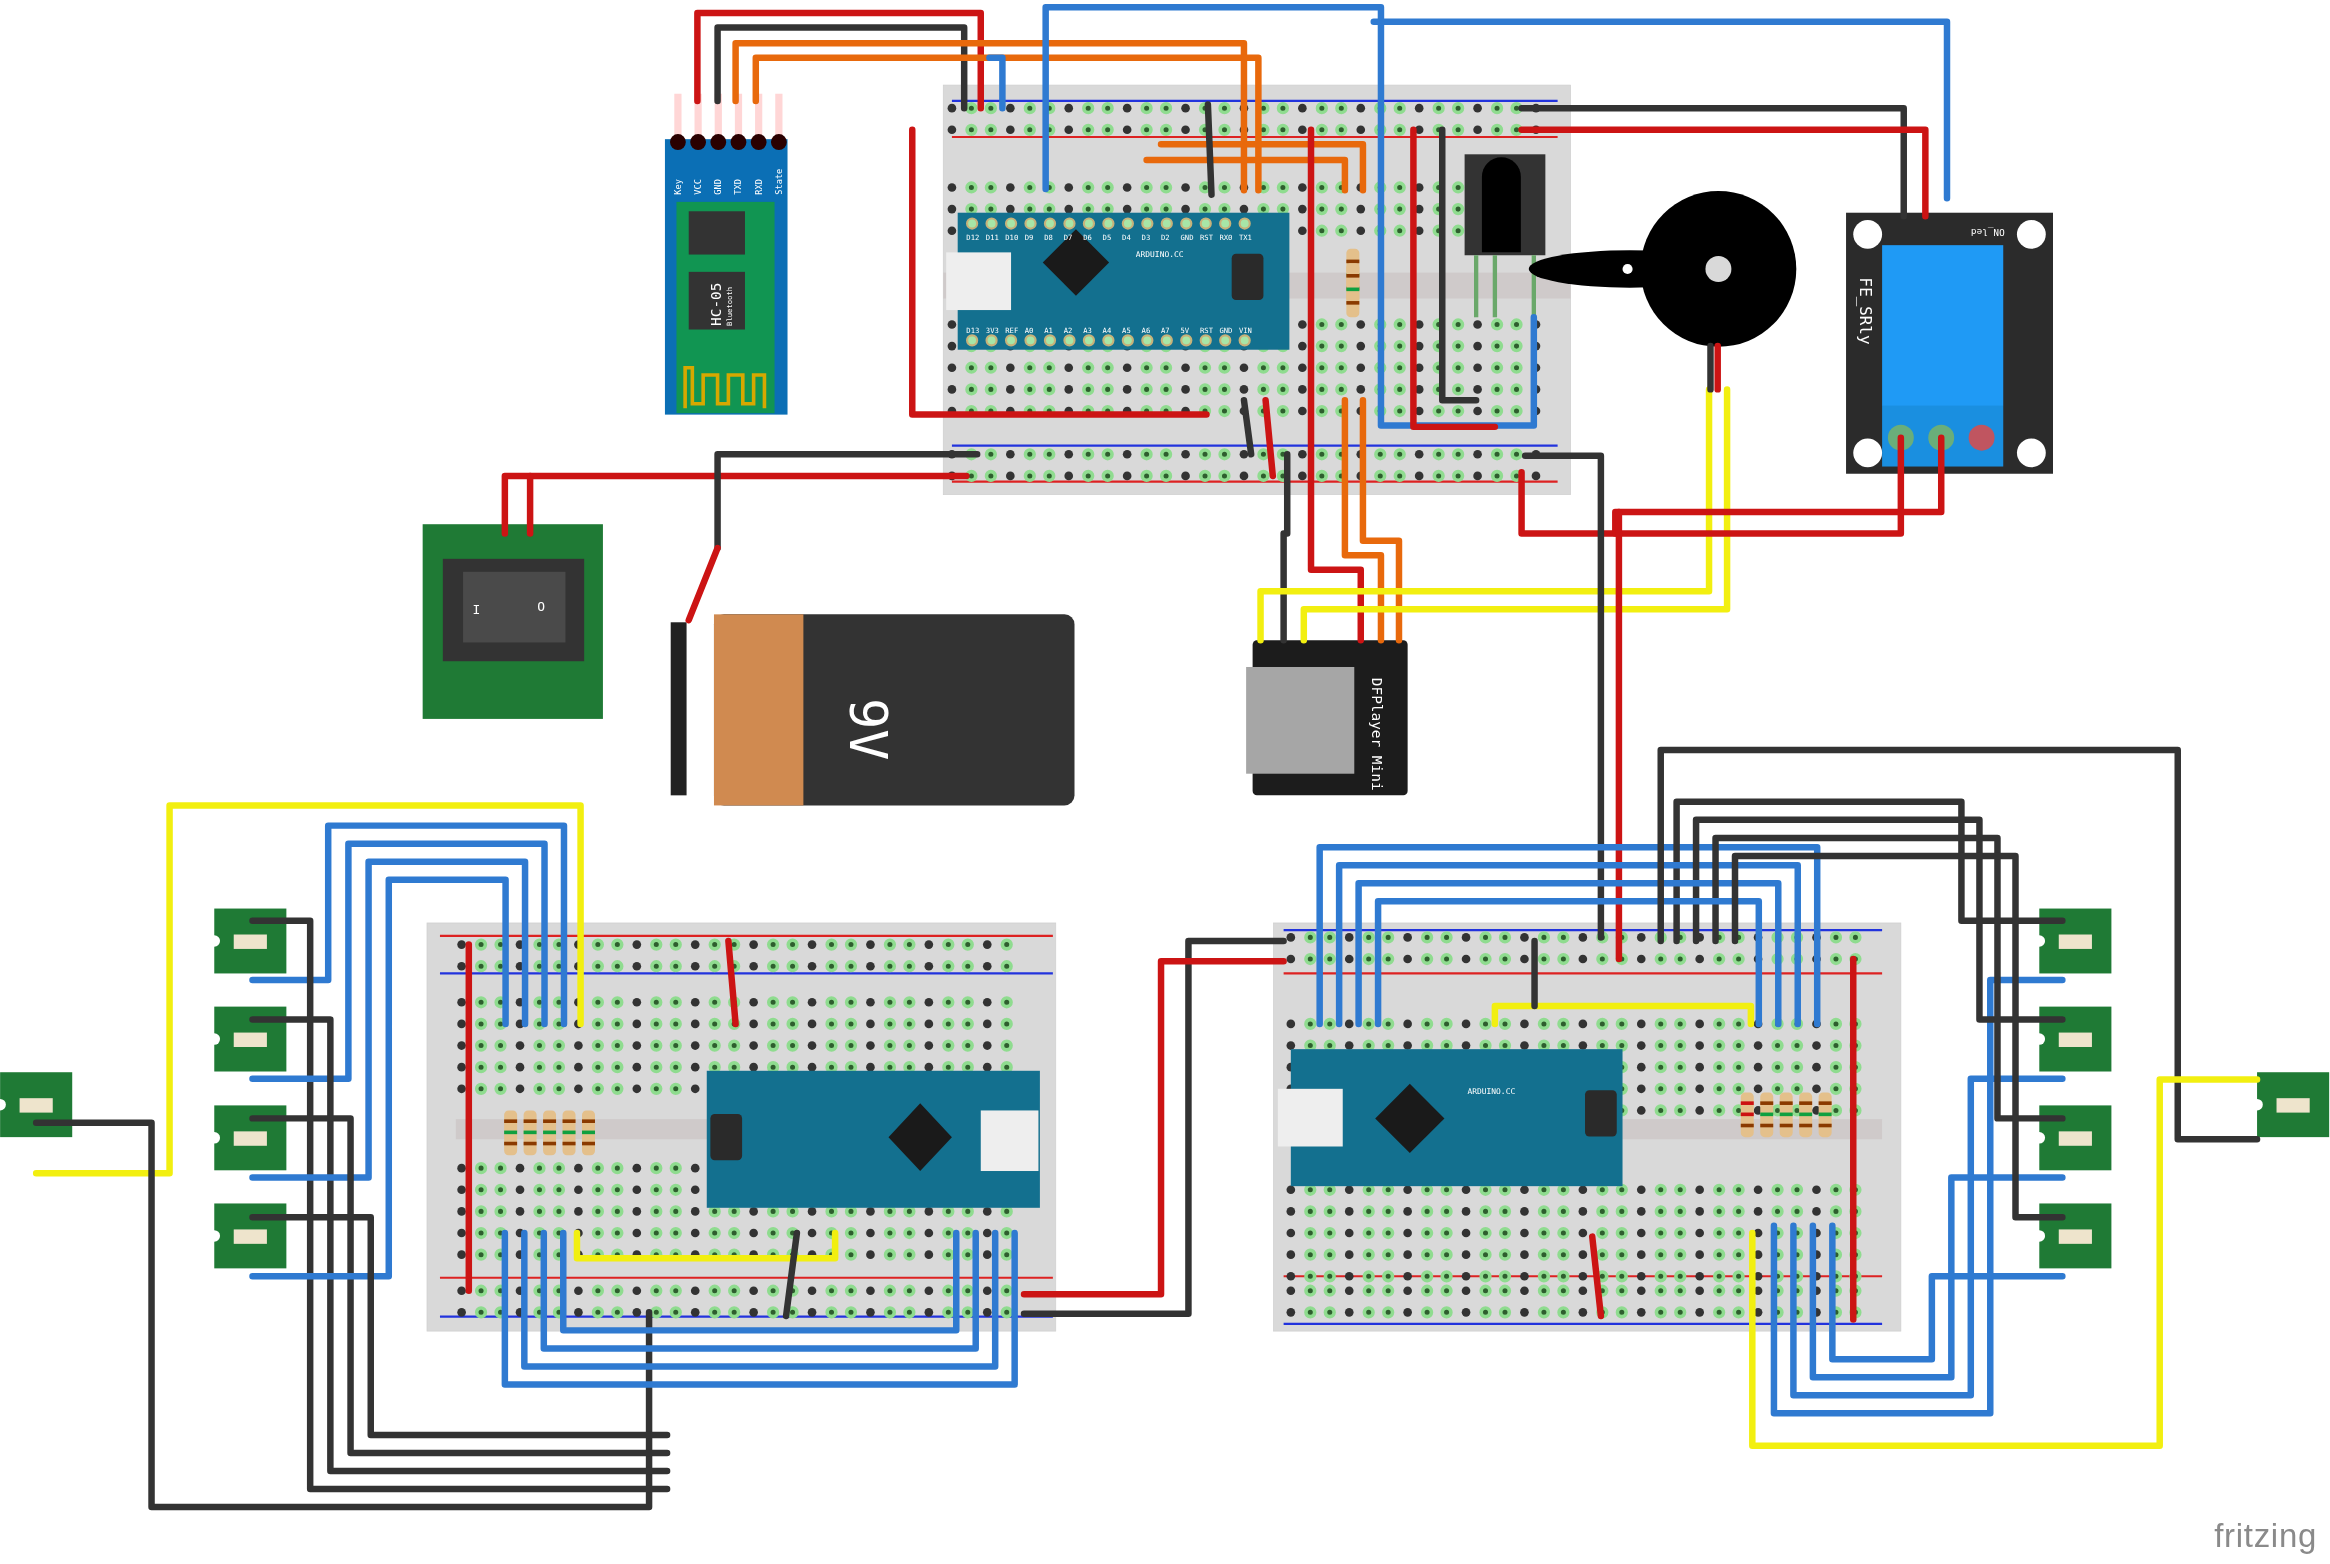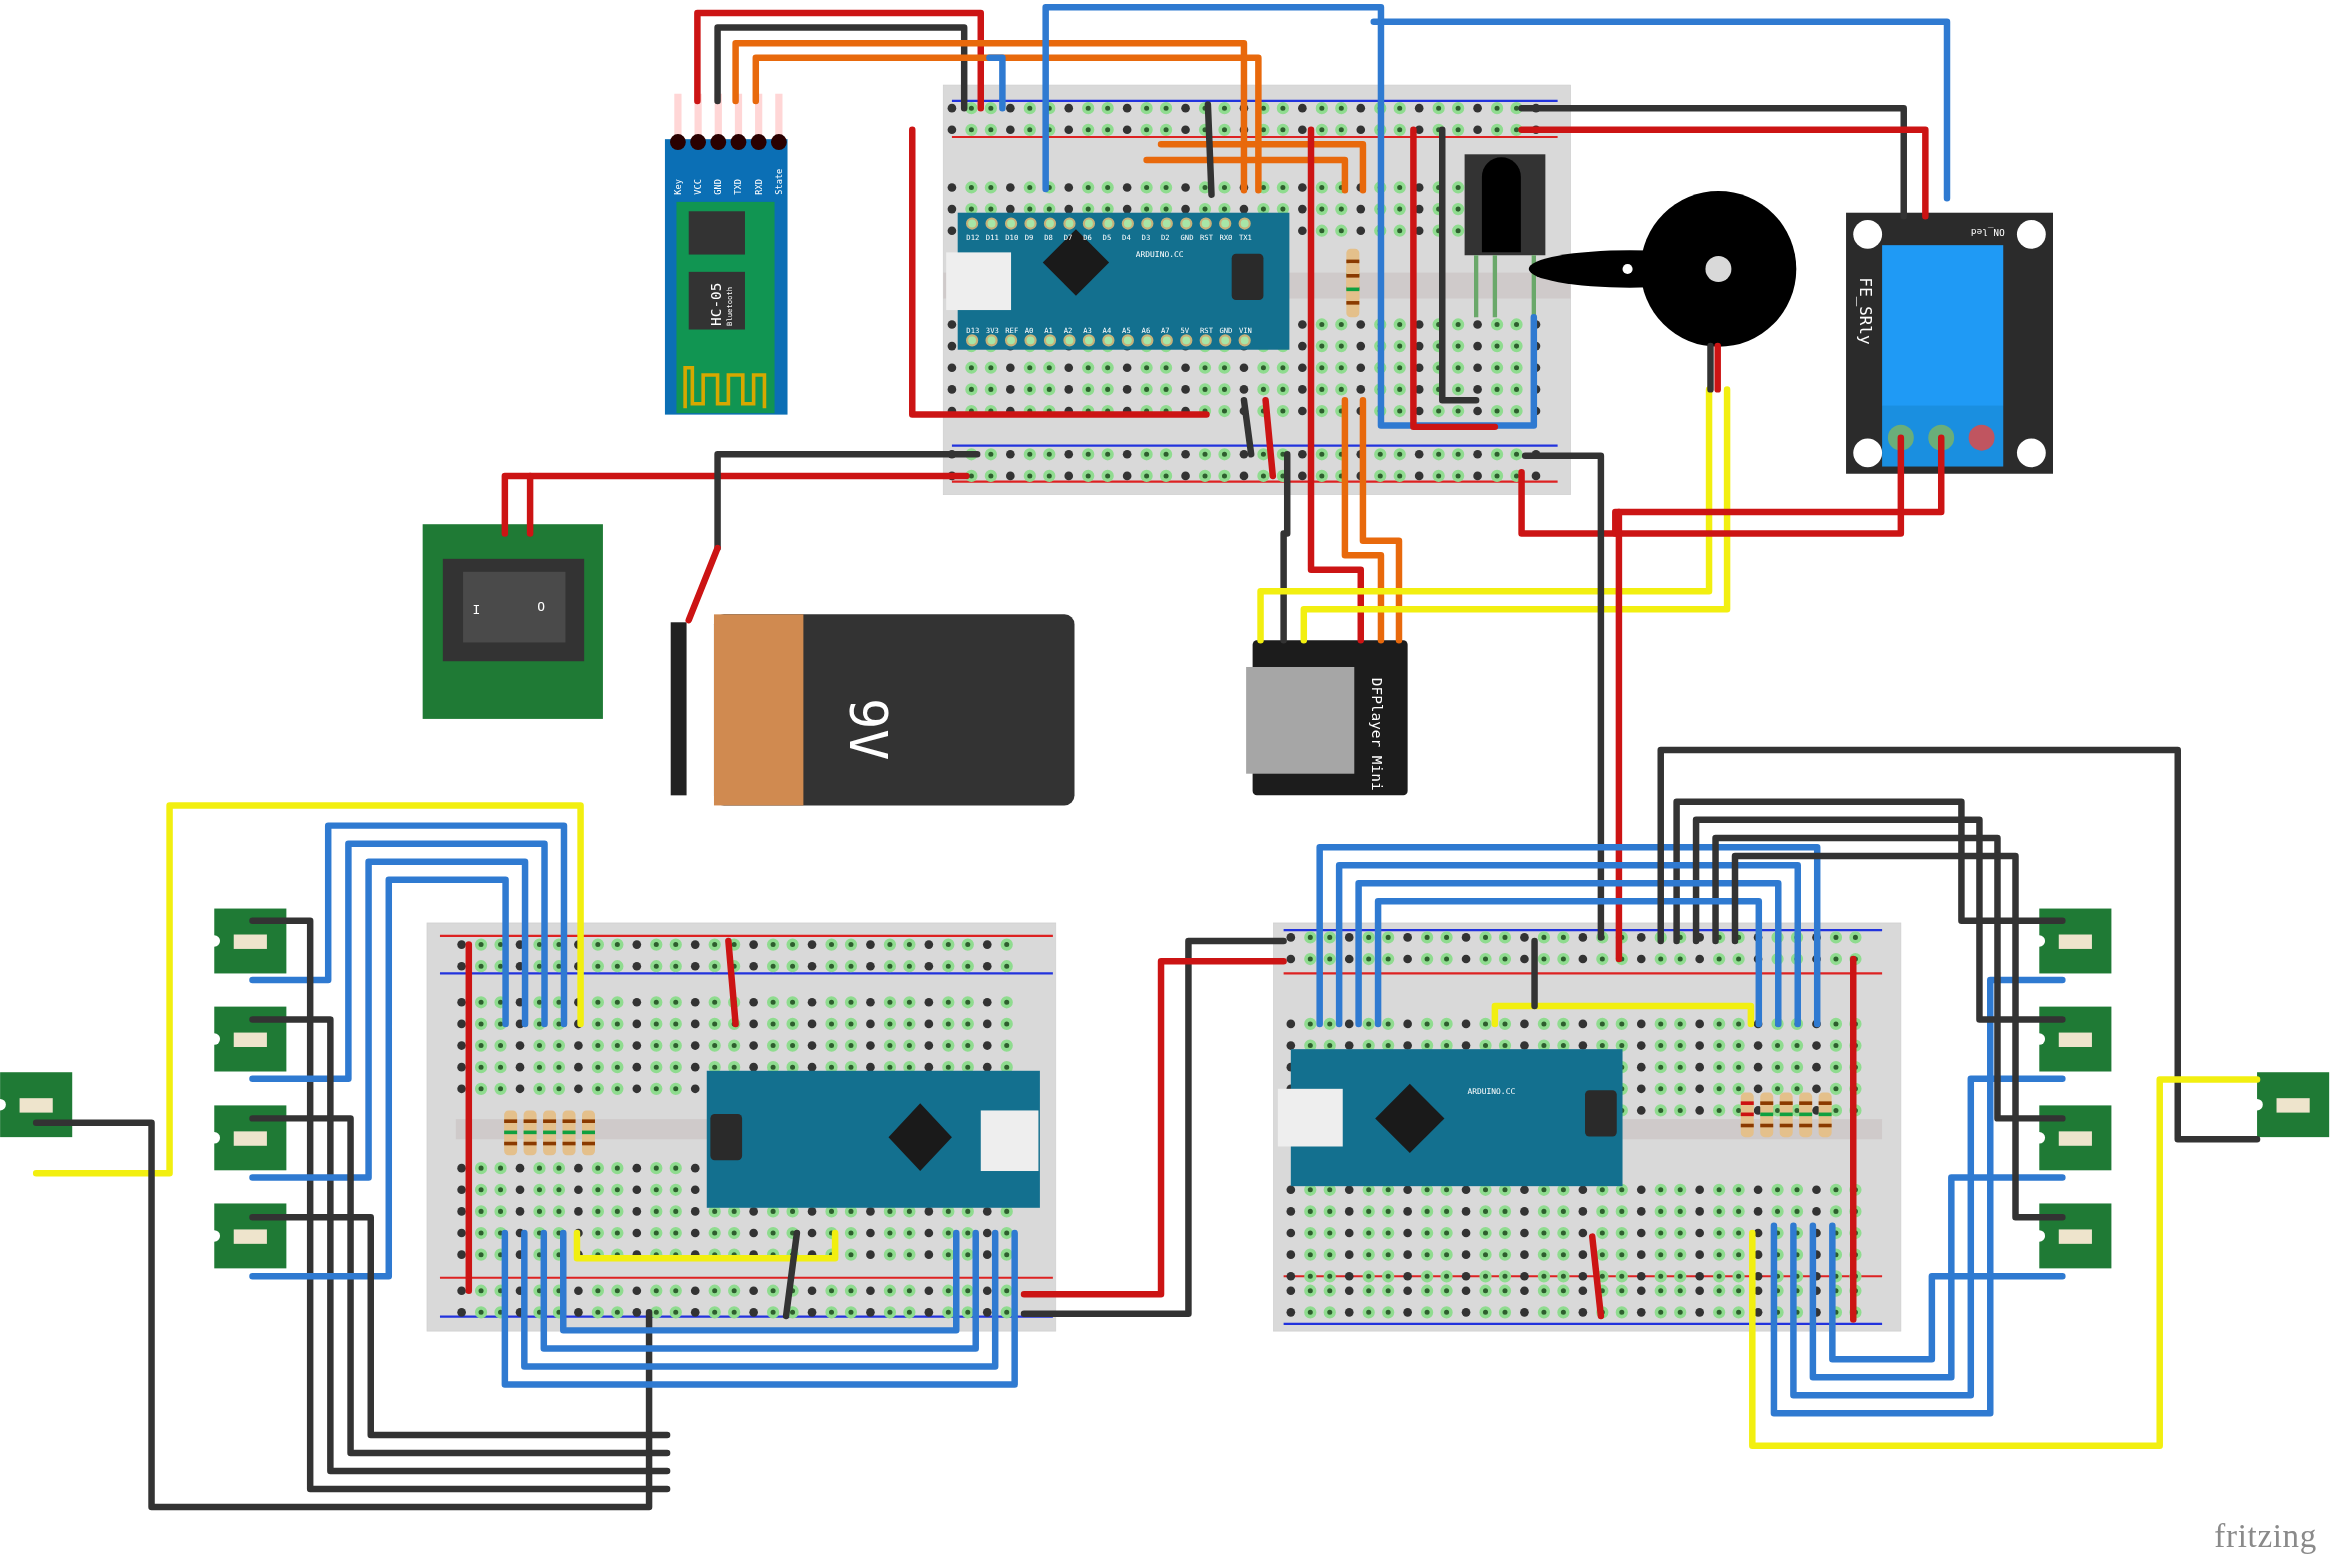--- a/index.html
+++ b/index.html
@@ -3,21 +3,21 @@
 <meta charset="utf-8">
 <style>
   html,body{margin:0;padding:0;background:#ffffff;}
   body{width:2330px;height:1564px;overflow:hidden;position:relative;font-family:"DejaVu Sans Mono",monospace;}
   svg{position:absolute;left:0;top:0;}
   .bb{fill:#d9d9d9;stroke:#cfcfcf;}
   .hole{fill:#333;}
   .holeg{fill:#2e5e2e;stroke:#8fdc8f;stroke-width:5;}
   .lbl{font-family:"DejaVu Sans Mono",monospace;fill:#fff;}
   .wire{fill:none;stroke-width:9;stroke-linejoin:round;stroke-linecap:round;}
-  #fritzing{position:absolute;right:13px;bottom:8.7px;font-family:Liberation Serif, serif;font-size:33px;color:#8a8a8a;letter-spacing:0.7px;margin-left:20px;}
+  #fritzing{position:absolute;right:13px;bottom:8.7px;font-family:Liberation Sans, sans-serif;font-size:33px;color:#8a8a8a;letter-spacing:0.7px;margin-left:20px;}
 </style>
 </head>
 <body>
 
 <svg id="scene" width="2330" height="1564" viewBox="0 0 3231 2169" xmlns="http://www.w3.org/2000/svg">
 
   <g>
     <rect class="bb" x="1308" y="118" width="870" height="568"></rect>
     <line x1="1320" y1="140" x2="2160" y2="140" stroke="#2233dd" stroke-width="3"></line>
     <line x1="1320" y1="190" x2="2160" y2="190" stroke="#dd2222" stroke-width="3"></line>

